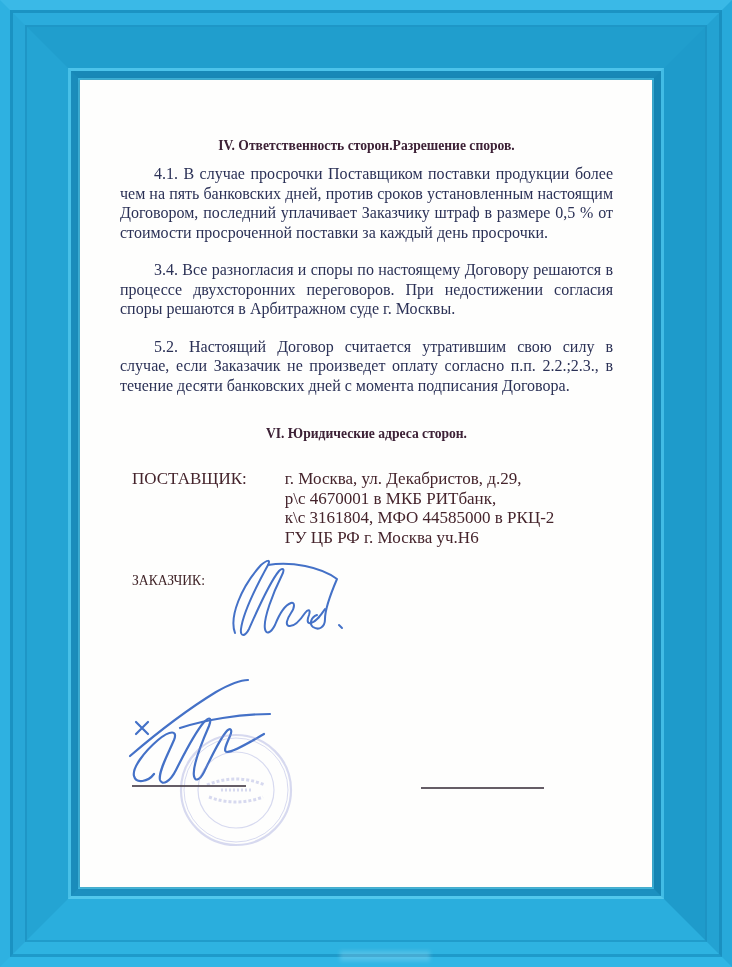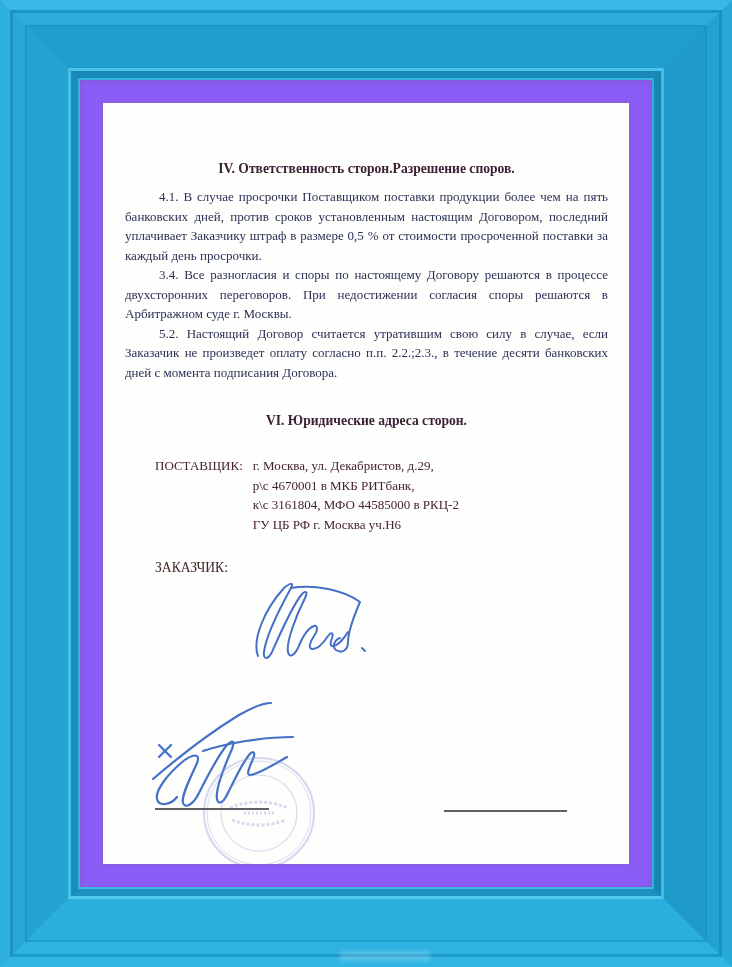--- a/index.html
+++ b/index.html
@@ -11,39 +11,39 @@
   .f{box-sizing:border-box;width:100%;height:100%;}
   .f1{border:10px solid;border-color:#3ab9e7 #27a9da #30b6e5 #2eb1e1;}
   .f2{border:3px solid;border-color:#1b93c3 #1a90c0 #1e9aca #1a92c2;}
   .f3{border:12px solid;border-color:#2bacdc #23a2d2 #2eb3e1 #28a7d7;}
   .f4{border:2px solid;border-color:#1e97c7 #1d94c4 #209ccb #1e96c6;}
   .f5{border:41px solid;border-color:#209ecd #1e9bcb #2aaedd #24a4d3;}
   .f6{border:3px solid;border-color:#4cc3ea #41bce5 #52c8ec #47c0e7;}
   .f7{border:7px solid;border-color:#1888b7 #1585b4 #1c90c0 #1a8cbb;}
   .f8{border:2px solid;border-color:#38b4df #33afdb #3fbae2 #36b2dd;}
   
-  .mat{background:#8b5cf6;padding:23px;box-shadow:inset 0 0 0 1px rgba(90,90,80,.10), inset 0 2px 6px rgba(90,90,80,.12);width:100%;height:100%;box-sizing:border-box;}
+  .mat{background:#8b5cf6;box-shadow:inset 0 0 0 1px rgba(90,90,80,.10), inset 0 2px 6px rgba(90,90,80,.12);width:100%;height:100%;box-sizing:border-box;}
   .paper{
     position:relative;width:100%;height:100%;background:#fefefd;overflow:hidden;
     box-shadow:0 0 3px rgba(110,110,100,.45);
     padding:57px 21px 0 22px;box-sizing:border-box;
   }
   
   .sec-title{
     text-align:center;font-weight:bold;font-size:13.6px;line-height:18px;
     color:#3d2136;margin:0;
   }
   .t-v{margin-top:28px;}
   .t-vi{margin-top:30px;}
   .para{
-    margin:0;font-size:13px;line-height:19.5px;text-align:justify;
+    margin:18px;font-size:16px;line-height:19.5px;text-align:justify;
     text-indent:34px;color:#2b3156;
   }
   .para.first{margin-top:9px;}
-  .addr-row{display:flex;margin:26px 0 0 30px;font-size:13px;line-height:19.5px;color:#45242c;}
+  .addr-row{display:flex;margin:26px 0 0 30px;font-size:17px;line-height:19.5px;color:#45242c;gap:28px;}
   .addr-label{white-space:nowrap;margin-right:10px;}
   .addr-lines div{white-space:nowrap;}
   .cust-row{margin:26px 0 14px 30px;font-size:13.6px;color:#402428;}
   
   .abs{position:absolute;}
   .sign-line{height:2px;background:#4a414b;opacity:.85;}
   .stamp{opacity:.34;filter:blur(.5px);}
   .watermark-smudge{width:90px;height:10px;background:rgba(255,255,255,.18);filter:blur(2px);}
 </style>
 </head>

